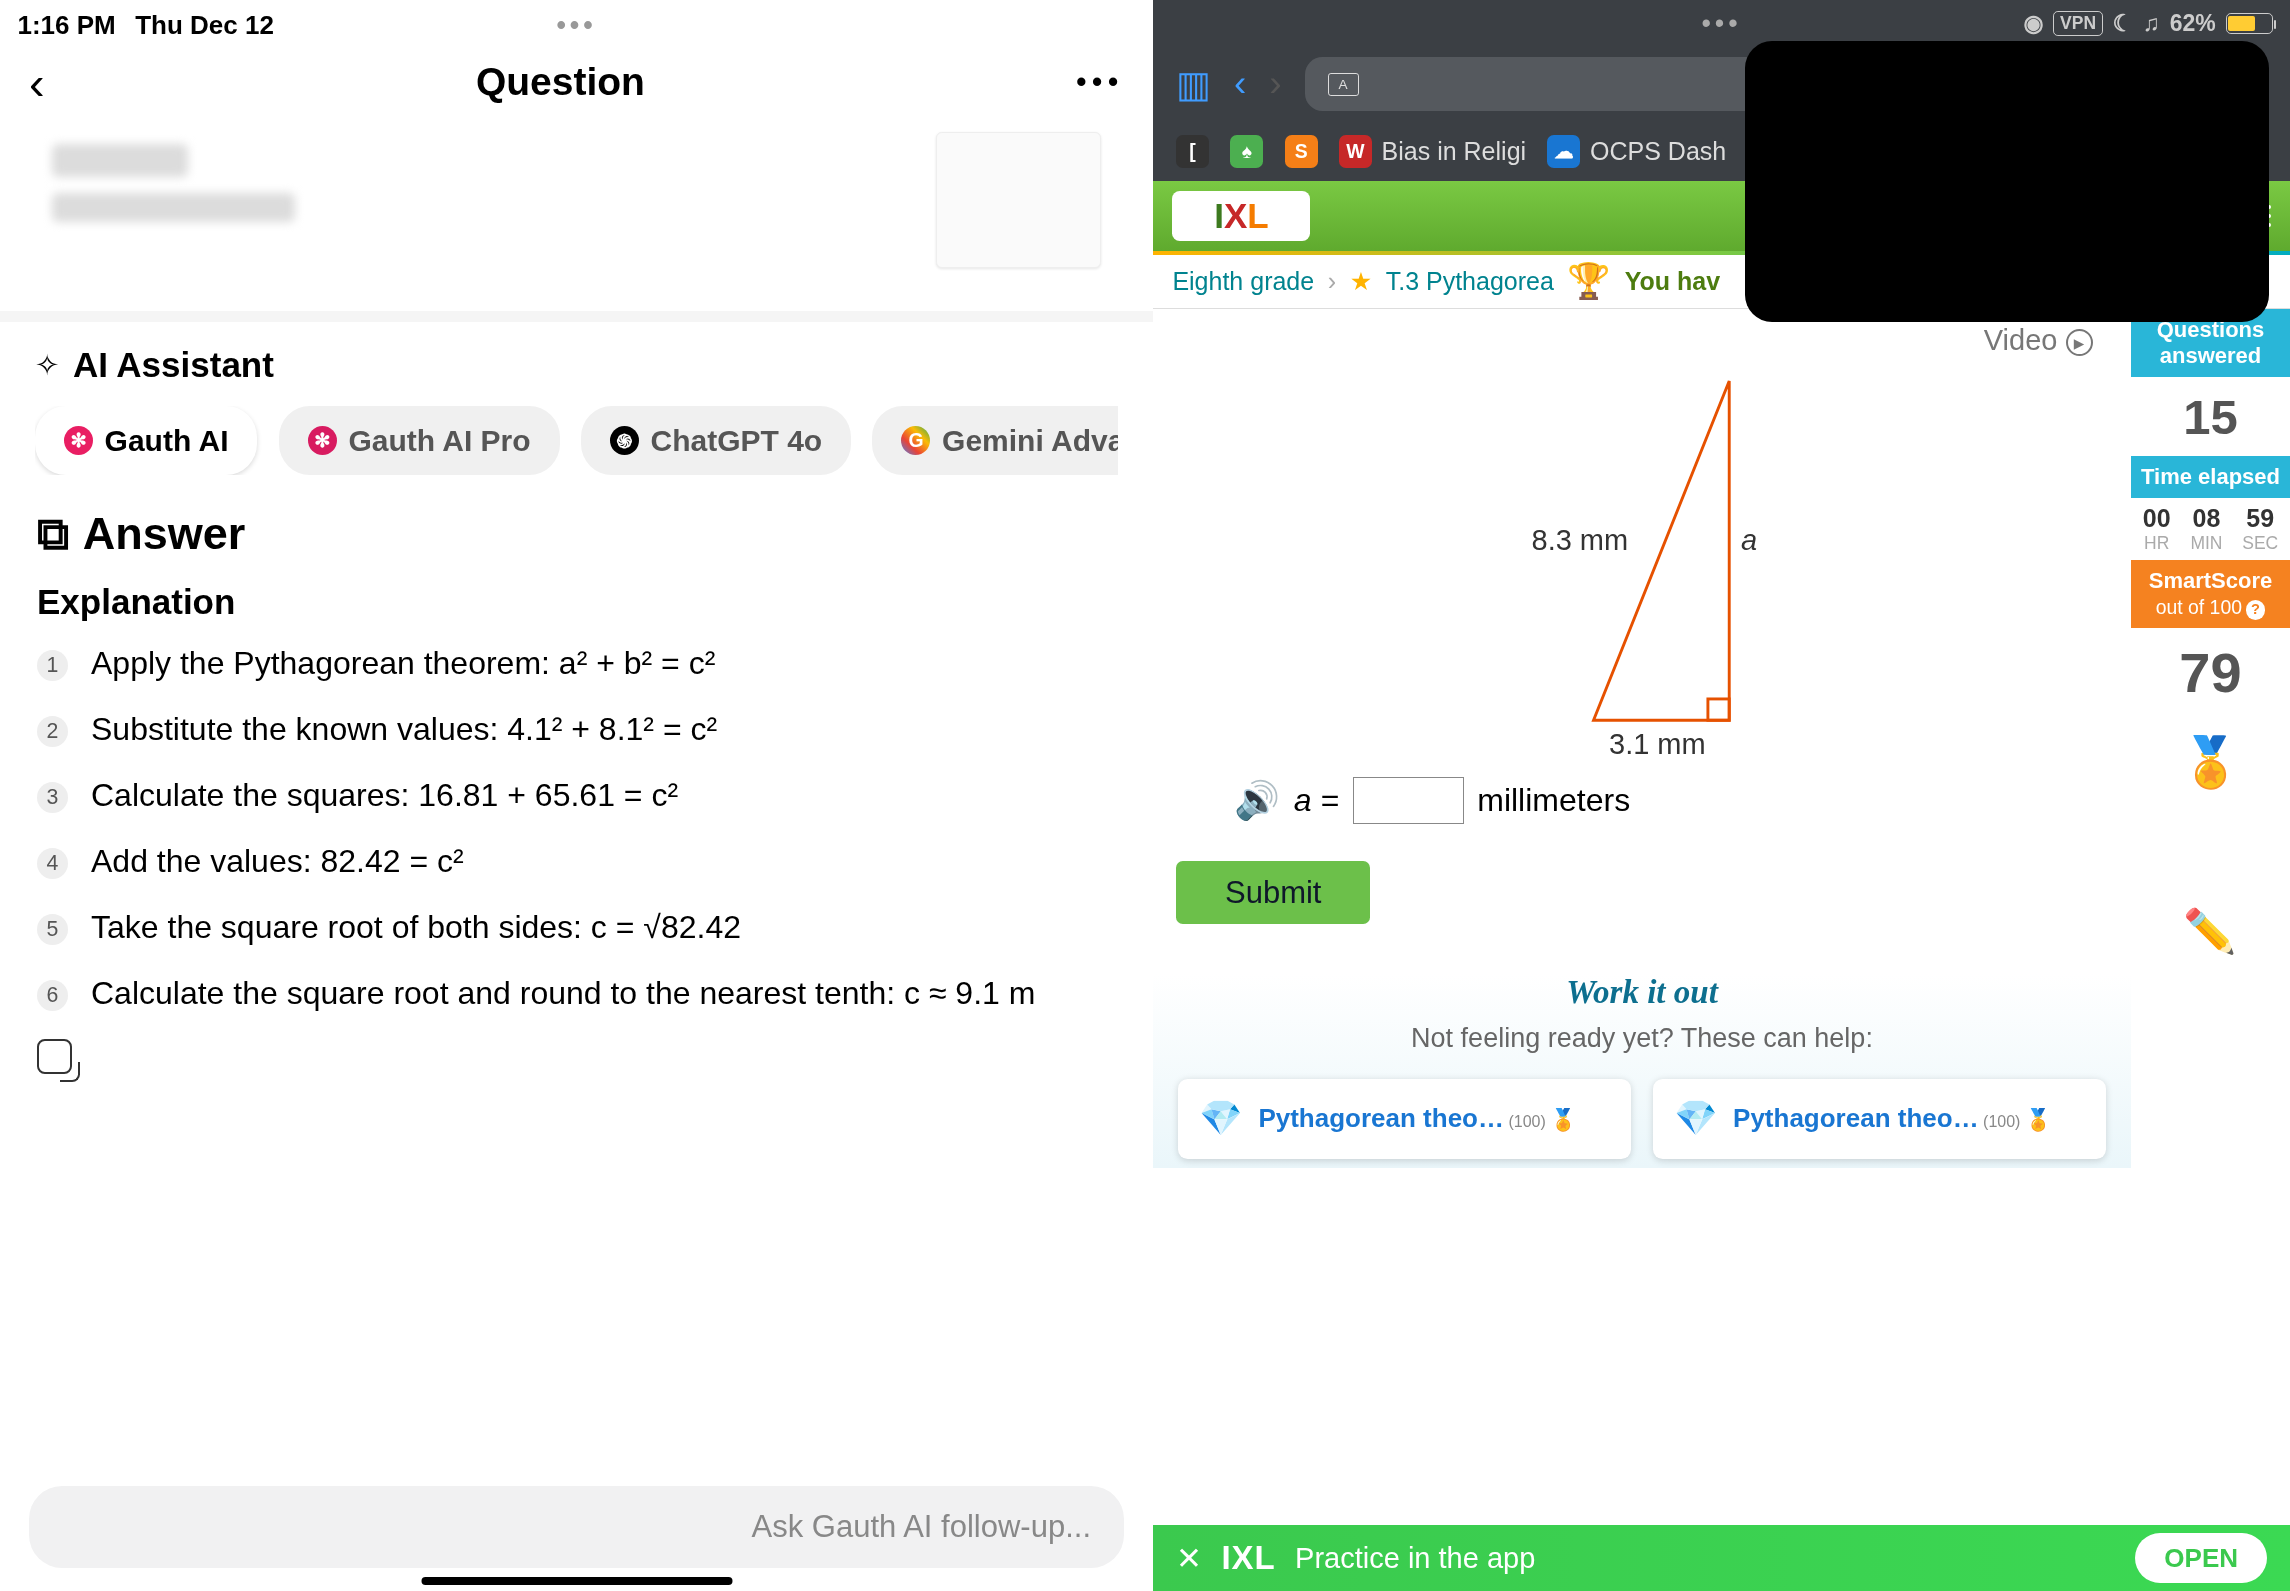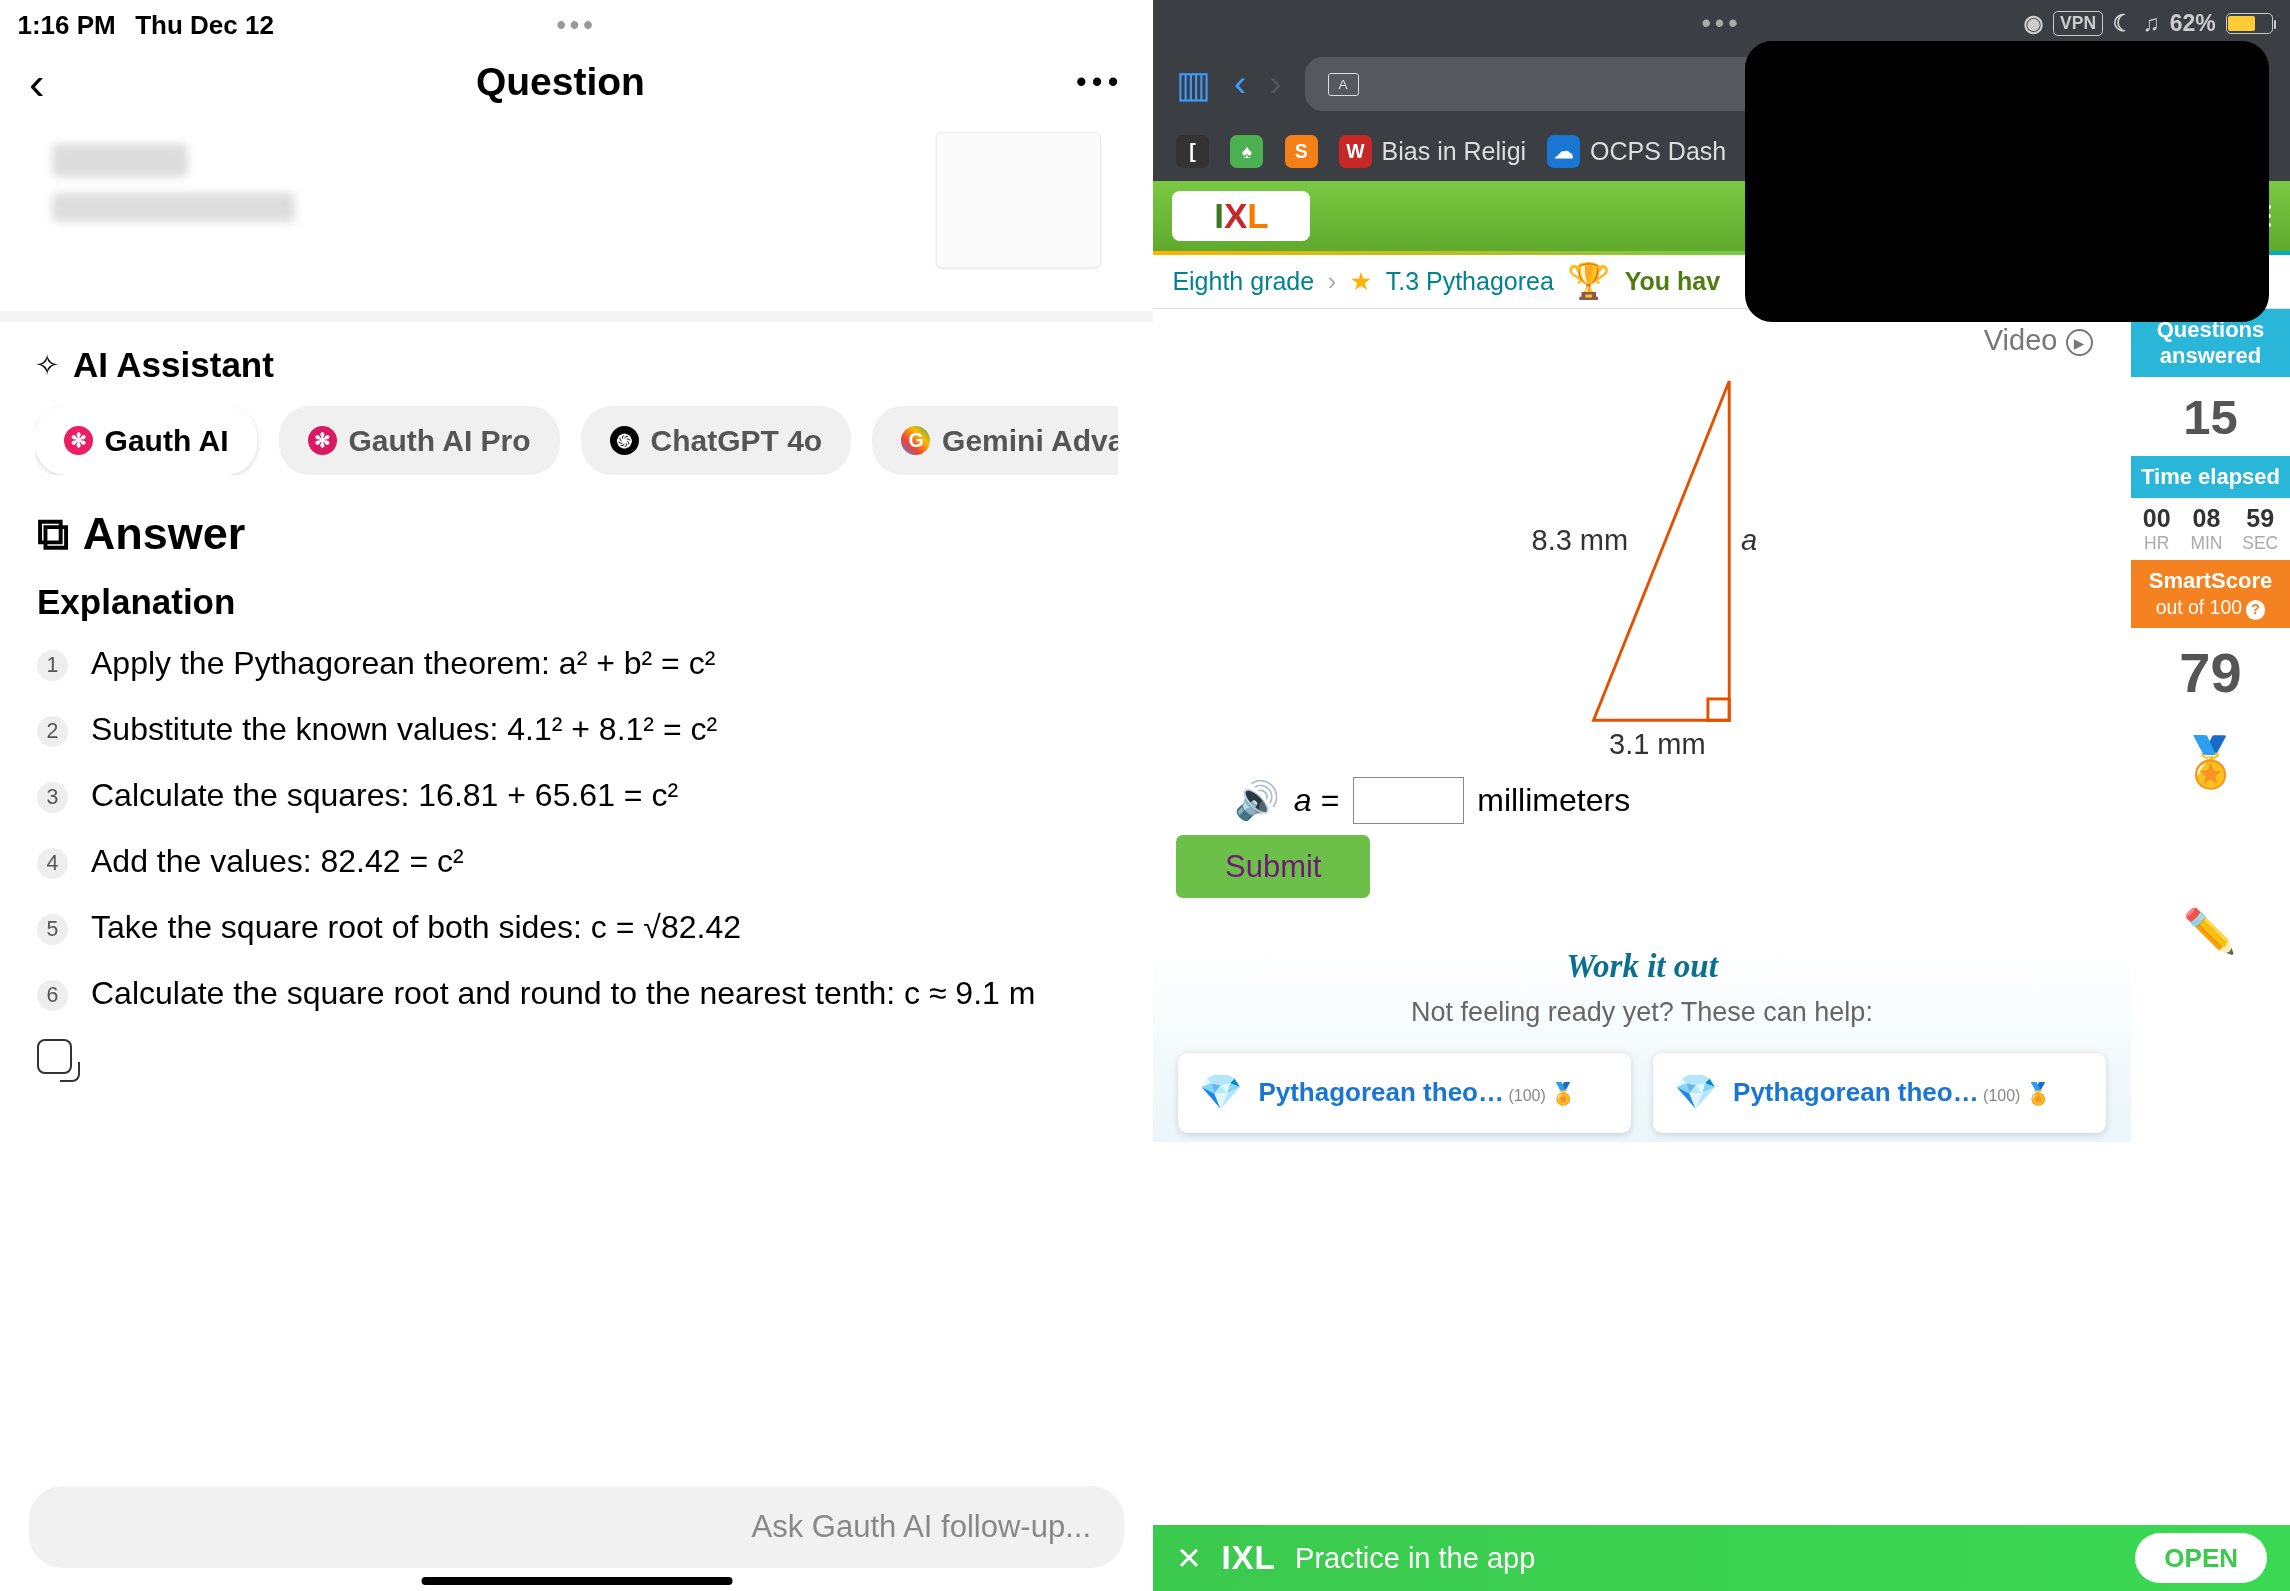--- a/index.html
+++ b/index.html
@@ -95,21 +95,21 @@
 .video-circ { display:inline-flex; width:27px; height:27px; border:2.4px solid #777; border-radius:50%; align-items:center; justify-content:center; font-size:13.6px; vertical-align:middle; }
 
 .triangle-wrap { display:flex; flex-direction:column; align-items:center; margin-top:3.9px; }
 .tri-diagram { position:relative; width:252px; height:369px; }
 .question-txt { font-size:32px; color:#333; line-height:1.5; margin-top:21.3px; }
 .speak-ic { color:#1e88e5; font-size:37px; vertical-align:middle; }
 .trans-ic { display:inline-block; width:33px; height:33px; border:2.4px solid #1e88e5; border-radius:5.8px; color:#1e88e5; font-size:17.5px; text-align:center; line-height:29px; vertical-align:middle; margin-left:5.8px; }
 
 .inp-row { display:flex; align-items:center; gap:13.6px; margin-top:37px; font-size:32px; padding-left:58px; }
 .inp-box { width:111px; height:47px; border:1.5px solid #888; }
-.submit-btn { margin-top:11px; background:#6cc04a; color:#701a75; font-size:31px; padding:13.6px 49px; border-radius:6.8px; border:none; }
+.submit-btn { margin-top:37px; background:#6cc04a; color:#0f172a; font-size:31px; padding:13.6px 49px; border-radius:6.8px; border:none; }
 
 .work-it { text-align:center; margin-top:50px; font-size:33px; color:#0d6f8f; font-family:Georgia,serif; font-style:italic; font-weight:600; }
 .work-sub { text-align:center; font-size:27px; color:#666; margin-top:11.6px; }
 .help-cards { display:flex; gap:21.3px; padding:25px 25px 0; }
 .help-card { flex:1; background:#fff; border-radius:9.7px; box-shadow:0 1.9px 7.8px rgba(0,0,0,.15); padding:19.4px 21.3px; display:flex; align-items:center; gap:15.5px; }
 .diamond { font-size:35px; }
 .hc-txt { font-size:26px; color:#1976d2; font-weight:600; }
 .hc-pts { color:#888; font-weight:400; }
 .medal-sm { font-size:21.3px; }
 

